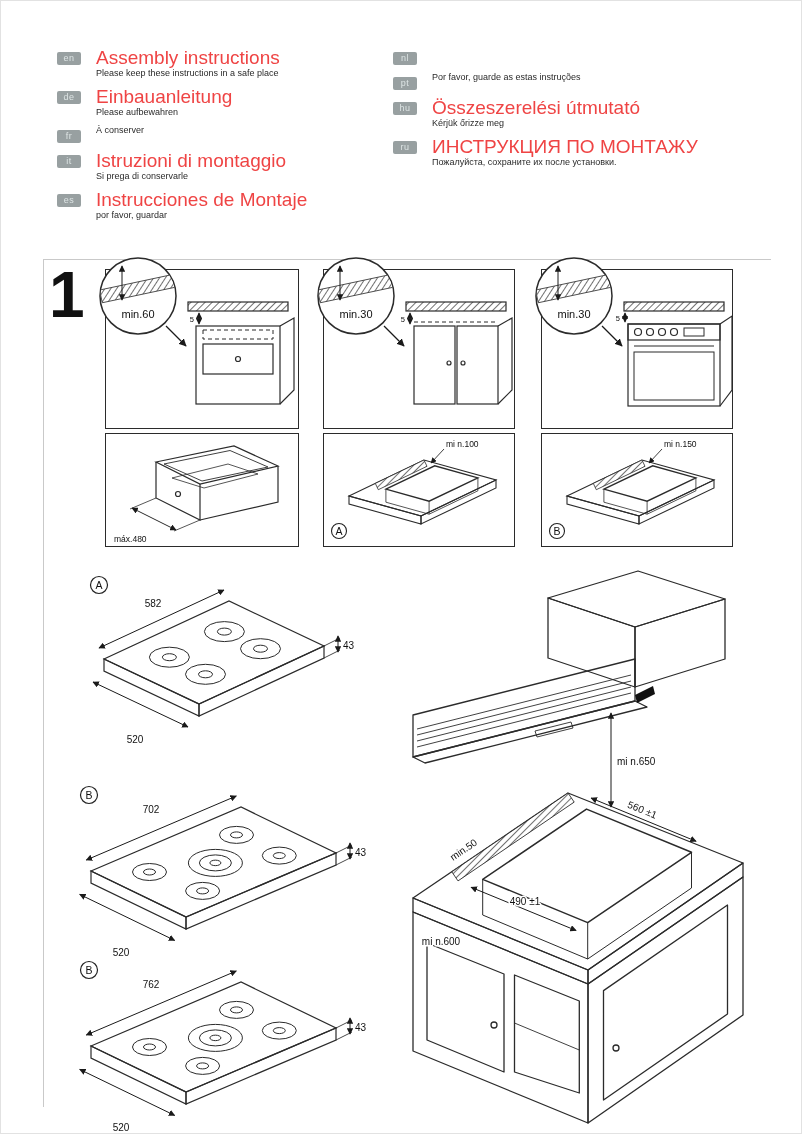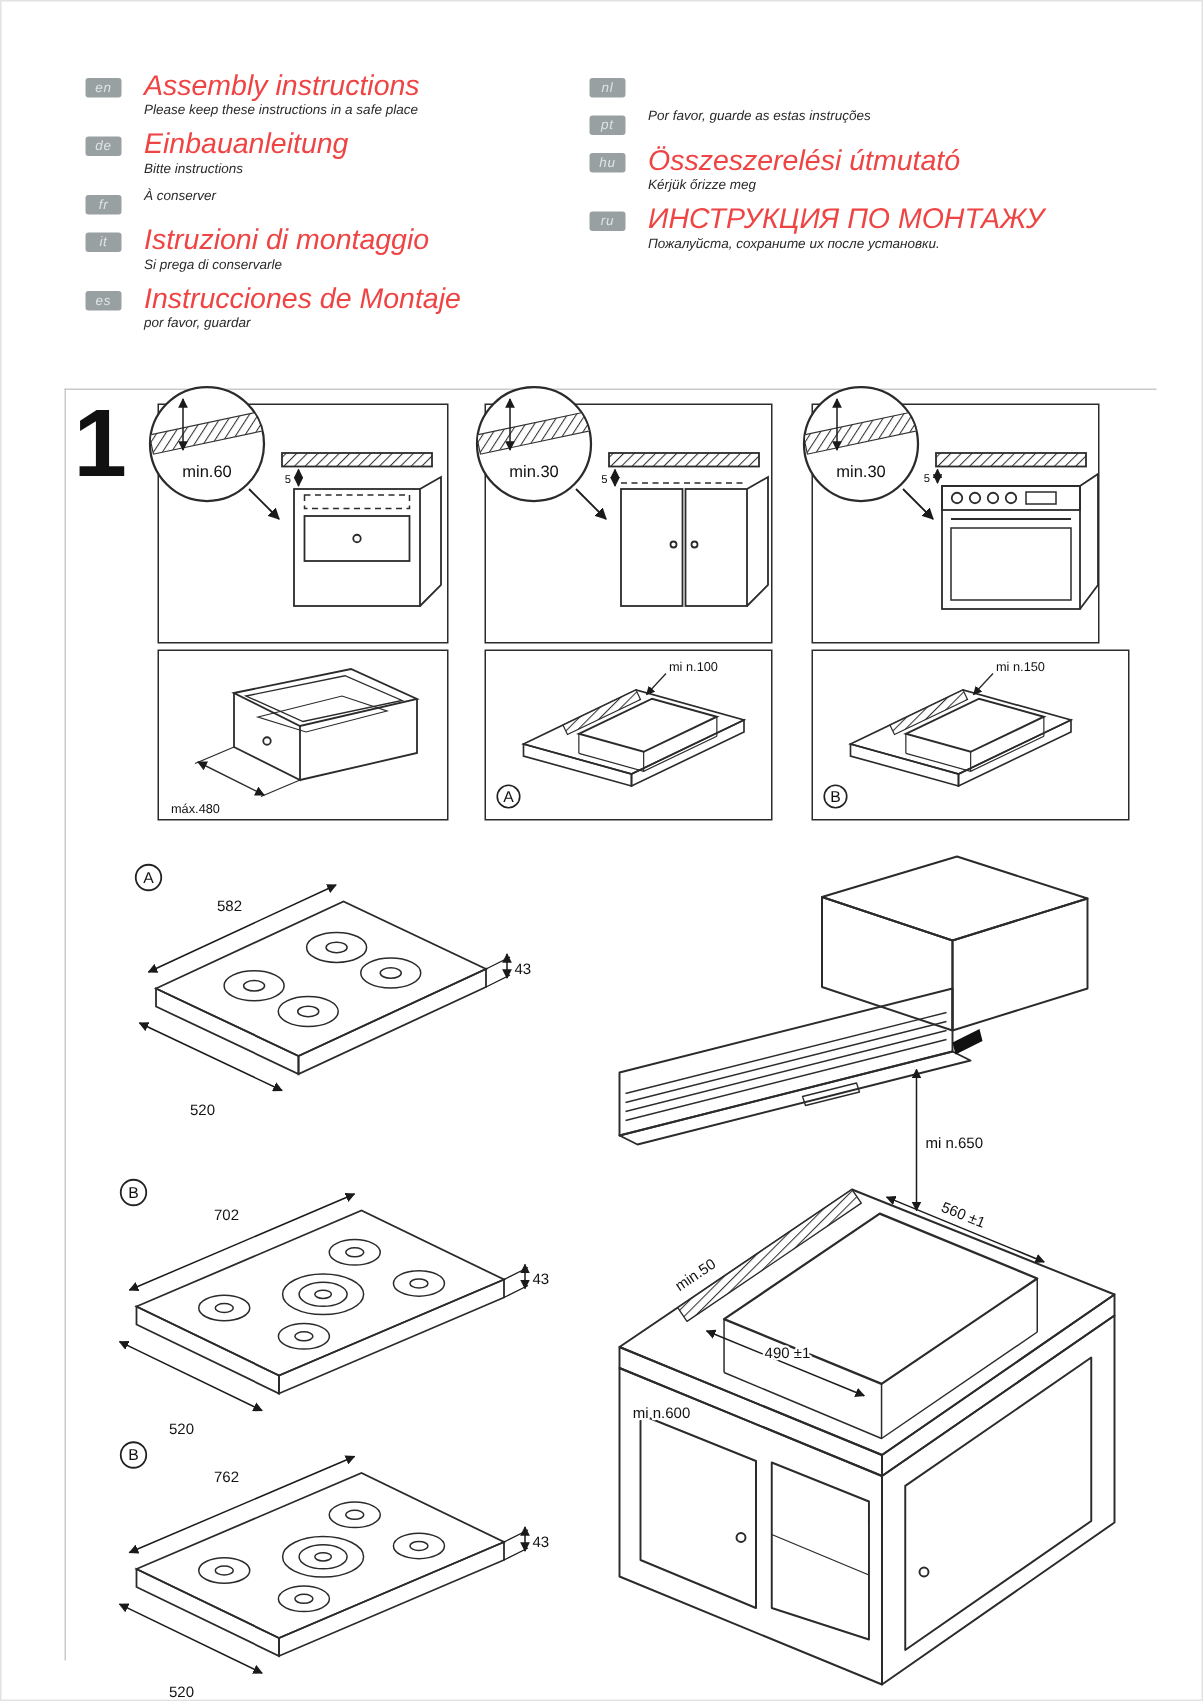--- a/index.html
+++ b/index.html
@@ -4,42 +4,42 @@
 <style>
   html,body { margin:0; padding:0; background:#f2f2f2; }
   .page {
     position:relative; width:802px; height:1134px; margin:0 auto;
     background:#fff; overflow:hidden; box-sizing:border-box;
     border:1px solid #e2e2e2;
     font-family:"Liberation Sans", sans-serif; color:#1a1a1a;
   }
   
   .lang-header { position:absolute; left:56px; top:46px; width:716px; display:flex; }
-  .lang-col { width:336px;font-style:italic; }
+  .lang-col { width:336px; }
   .lang-col.right { width:380px; }
   .lang-entry { display:flex; align-items:flex-start; margin-bottom:7px; }
   .lang-badge {
     flex:none; width:24px; height:13px; margin:5px 15px 0 0;
     background:#98a0a1; color:#dde4e4; font-size:9px; line-height:13px;
     text-align:center; border-radius:2px; letter-spacing:0.5px;
   }
   .lang-title { font-size:19px; line-height:21px; color:#ef4444; white-space:nowrap; }
   .lang-sub { font-size:9px; line-height:11px; color:#2a2a2a; }
   
   .rule-h { position:absolute; left:42px; top:258px; width:728px; height:1px; background:#c9c9c9; }
   .rule-v { position:absolute; left:42px; top:258px; width:1px; height:848px; background:#c9c9c9; }
   .step-number { position:absolute; left:48px; top:262px; font-size:64px; font-weight:bold; line-height:1; color:#111; }
   
   .panel { position:absolute; border:1.5px solid #2b2b2b; background:#fff; }
   #panel-t1 { left:104px; top:268px; width:192px; height:158px; }
   #panel-t2 { left:322px; top:268px; width:190px; height:158px; }
   #panel-t3 { left:540px; top:268px; width:190px; height:158px; }
   #panel-b1 { left:104px; top:432px; width:192px; height:112px; }
   #panel-b2 { left:322px; top:432px; width:190px; height:112px; }
-  #panel-b3 { left:540px; top:432px; width:190px; height:112px;padding-left:20px; }
+  #panel-b3 { left:540px; top:432px; width:190px; height:112px; }
   .panel-art { position:absolute; left:-14px; top:-18px; overflow:visible; }
   .panel-art-b { position:absolute; left:0; top:0; }
   
   .fig { position:absolute; }
   #hob-a { left:48px; top:566px; width:310px; height:185px; }
   #hob-b { left:40px; top:770px; width:335px; height:195px; }
   #hob-c { left:40px; top:945px; width:335px; height:195px; }
   #cabinet { left:352px; top:562px; width:450px; height:572px; }
   
   svg text {
@@ -79,21 +79,21 @@
         <span class="lang-badge">en</span>
         <div>
             <div class="lang-title">Assembly instructions</div>
              <div class="lang-sub">Please keep these instructions in a safe place</div>
           </div>
       </div>
       <div class="lang-entry">
         <span class="lang-badge">de</span>
         <div>
             <div class="lang-title">Einbauanleitung</div>
-             <div class="lang-sub">Bitte instructions</div>
+             <div class="lang-sub">Please aufbewahren</div>
           </div>
       </div>
       <div class="lang-entry">
         <span class="lang-badge">fr</span>
         <div>
              <div class="lang-sub">À conserver</div>
           </div>
       </div>
       <div class="lang-entry">
         <span class="lang-badge">it</span>

